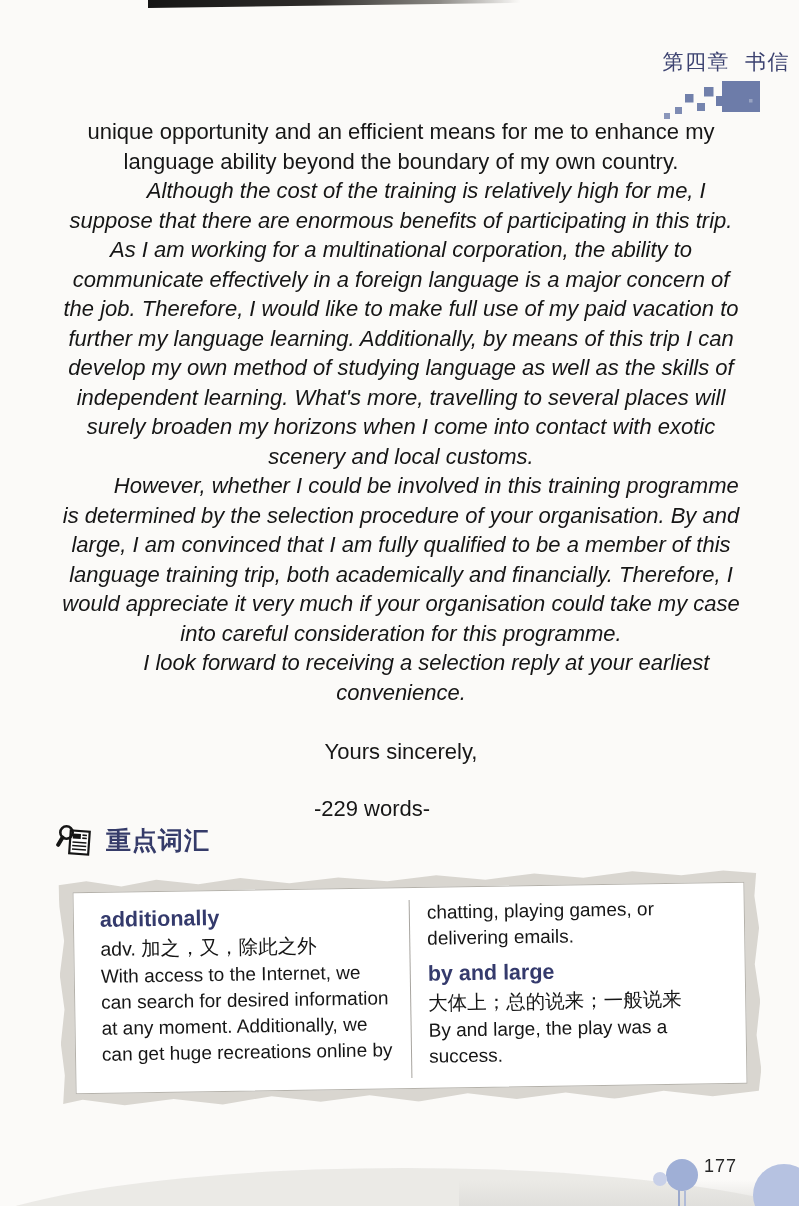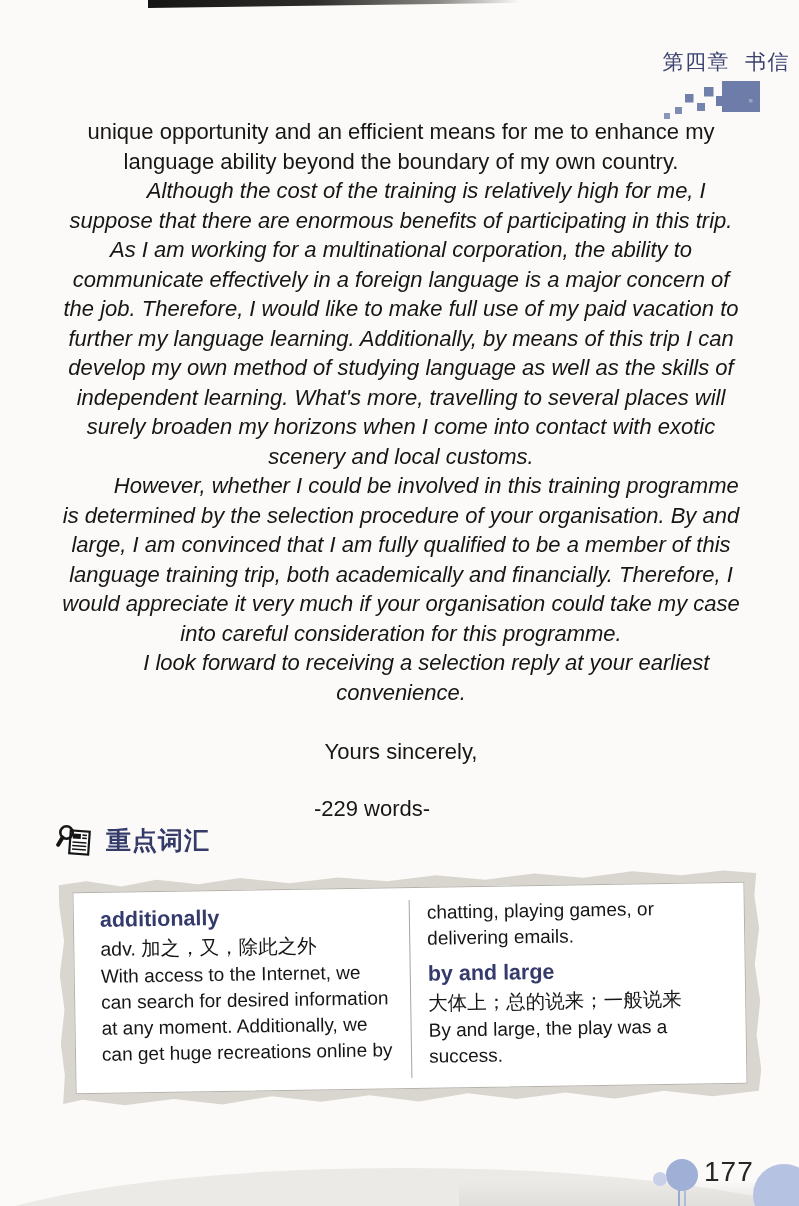--- a/index.html
+++ b/index.html
@@ -62,21 +62,21 @@
     background:#e7e6e3; border-radius:50% 50% 0 0 / 100% 100% 0 0; opacity:.85; }
   .curl-right { position:absolute; right:0; bottom:0; width:340px; height:26px;
     background:linear-gradient(to top, #dcdbd8, rgba(220,219,216,0)); opacity:.75; }
   .circle { position:absolute; border-radius:50%; }
   .c1 { left:666px; top:1159px; width:32px; height:32px; background:#9fafd6; }
   .c2 { left:653px; top:1172px; width:14px; height:14px; background:#c8d0e8; }
   .c3 { left:753px; top:1164px; width:62px; height:62px; background:#b6c2e1; }
   .streak { position:absolute; width:2px; background:#9ba9cc; }
   .s1 { left:678px; top:1190px; height:16px; }
   .s2 { left:684px; top:1191px; height:15px; background:#b0bbd8; }
-  .page-number { position:absolute; left:704px; top:1156px; font-size:28px; letter-spacing:1px; color:#262626; }
+  .page-number { position:absolute; left:704px; top:1156px; font-size:18px; letter-spacing:1px; color:#262626; }
 </style>
 </head>
 <body>
 
 <div class="page">
 
   <div class="scan-shadow"></div>
 
   <div class="chapter-header">
     <span class="chapter-text"><span>第四章</span><span class="chap-gap"></span><span>书信</span></span>

